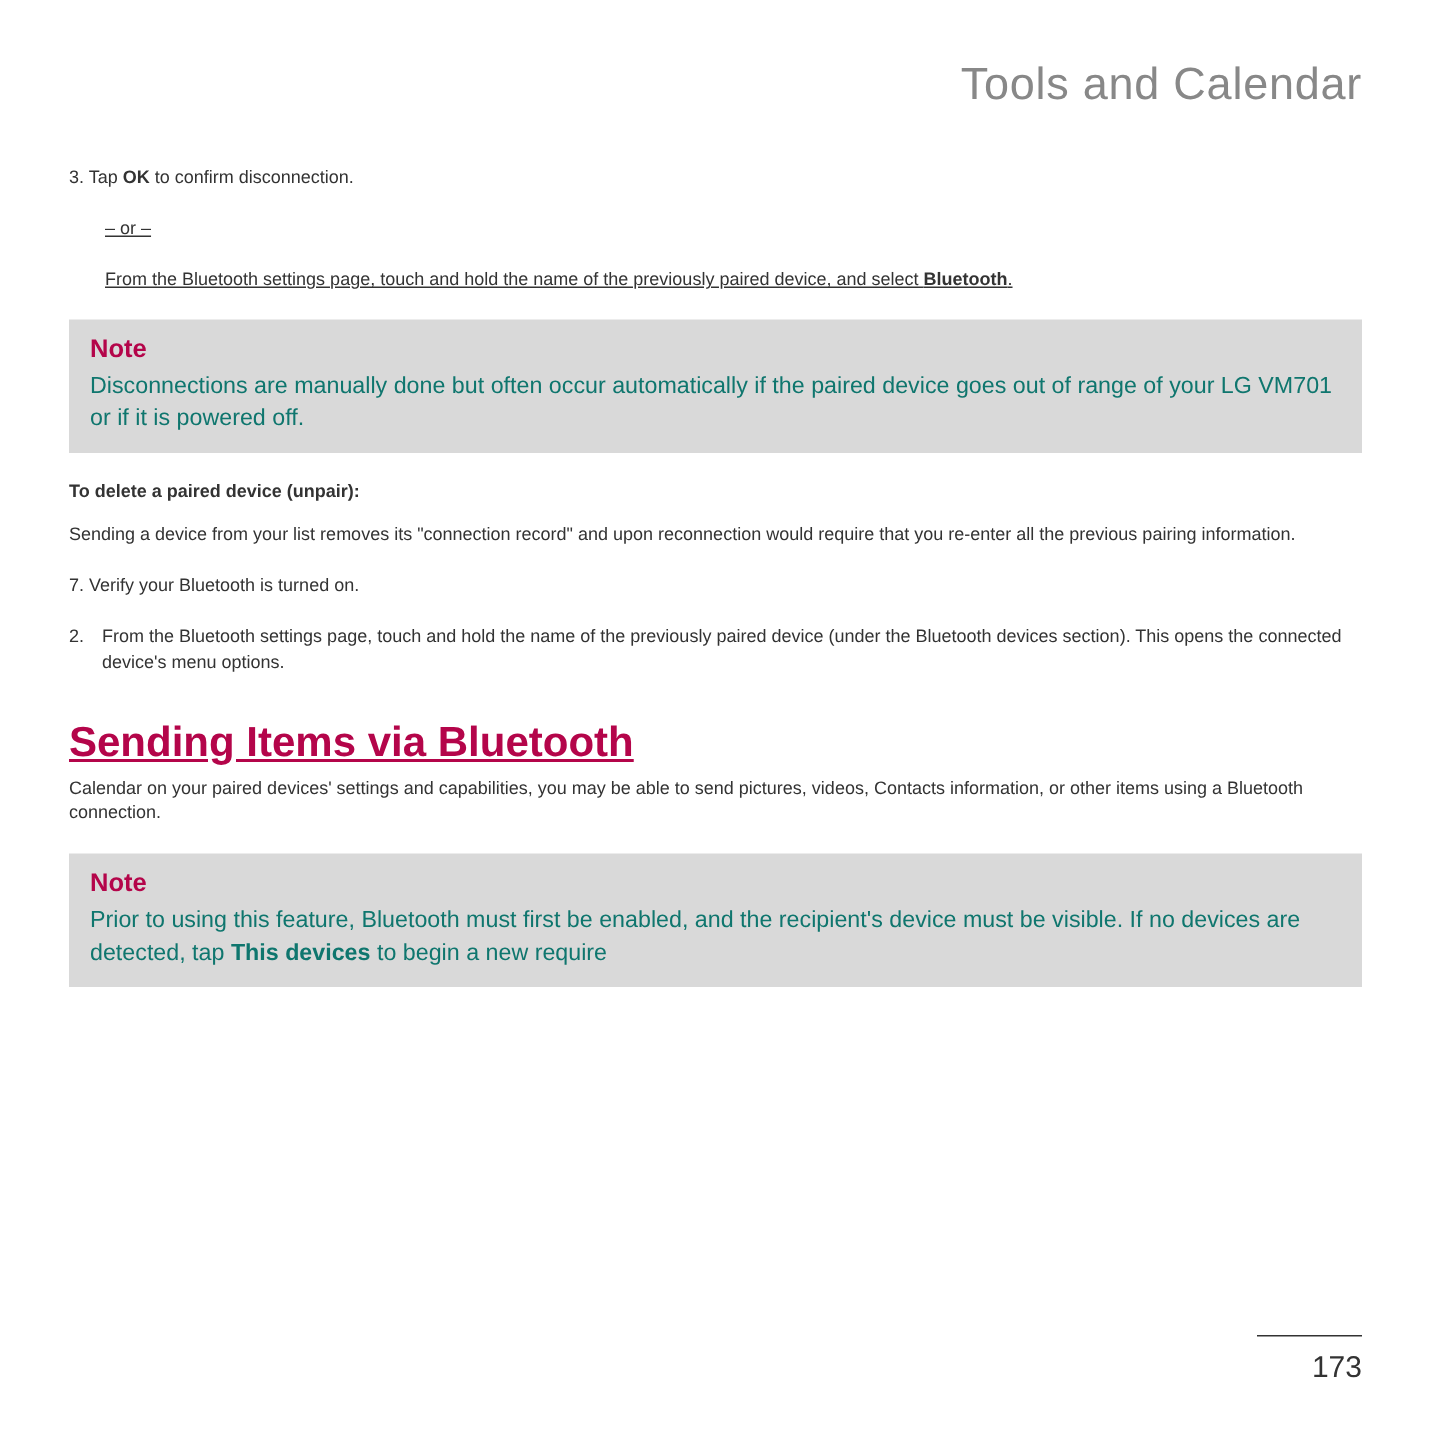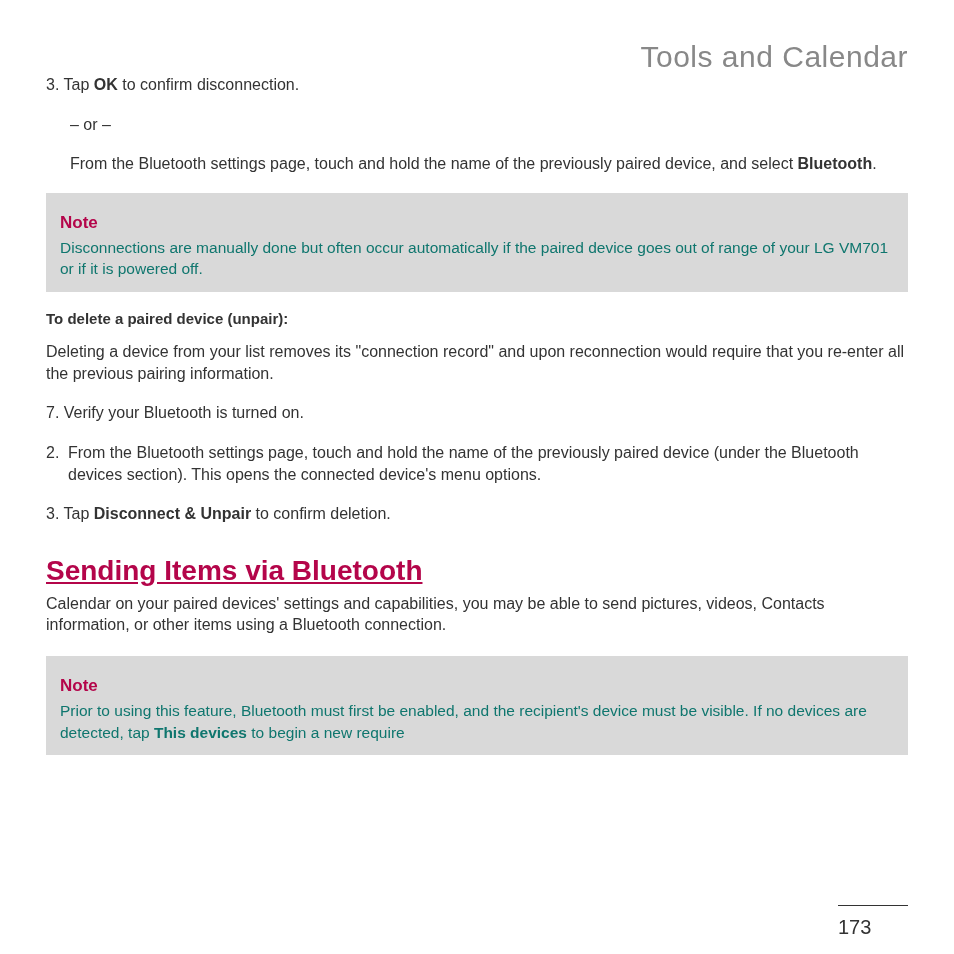--- a/index.html
+++ b/index.html
@@ -11,66 +11,69 @@
     position: relative;
   }
   .page {
     padding: 40px 46px 40px 46px;
   }
   .section-title {
     font-size: 30px;
     color: #888888;
     font-weight: 400;
     text-align: right;
+    margin-bottom: 36px;
     letter-spacing: 0.5px;
   }
   .step, .para {
-    font-size: 16px;
+    font-size: 12px;
     color: #333333;
     line-height: 1.35;
     margin-bottom: 18px;
   }
   .indent {
     padding-left: 24px;
+    text-decoration: underline;
   }
   .bold { font-weight: 700; }
   .note-box {
     background: #d9d9d9;
-    padding: 20px 14px 12px 14px;
+    padding: 10px 14px 12px 14px;
     margin: 4px 0 18px 0;
   }
   .note-label {
     color: #b4054a;
     font-weight: 700;
     font-size: 17px;
     margin-bottom: 4px;
   }
   .note-body {
     font-size: 15.5px;
     color: #0f766e;
     line-height: 1.4;
   }
   .subhead {
-    font-size: 15px;
+    font-size: 12px;
     font-weight: 700;
     color: #333333;
     margin: 10px 0 14px 0;
   }
   .h2 {
     font-size: 28px;
     color: #b4054a;
     font-weight: 700;
     margin-top: 30px;
     margin-bottom: 6px;
     text-decoration: underline;
   }
   .footer {
     position: absolute;
     right: 46px;
-    bottom: 15px;
+    bottom: 30px;
+    text-align: right;
   }
   .footer-rule {
     border-top: 1.5px solid #333333;
     width: 70px;
     margin-left: auto;
     margin-bottom: 10px;
   }
   .page-num {
     font-size: 20px;
     color: #333333;
@@ -93,34 +96,31 @@
     <span>From the Bluetooth settings page, touch and hold the name of the previously paired device, and select </span><span class="bold">Bluetooth</span><span>.</span>
   </div>
 
   <div class="note-box">
     <div class="note-label">Note</div>
     <div class="note-body">Disconnections are manually done but often occur automatically if the paired device goes out of range of your LG VM701 or if it is powered off.</div>
   </div>
 
   <div class="subhead">To delete a paired device (unpair):</div>
 
-  <div class="para">Deleting a device from your list removes its "connection record" and upon reconnection would require that you re-enter all the previous pairing information.</div>
+  <div class="para">Sending a device from your list removes its "connection record" and upon reconnection would require that you re-enter all the previous pairing information.</div>
 
   <div class="step">7. Verify your Bluetooth is turned on.</div>
 
   <div class="step" style="padding-left:0;">
     <div style="display:flex;">
       <div style="flex:0 0 22px;">2.</div>
       <div style="flex:1;">From the Bluetooth settings page, touch and hold the name of the previously paired device (under the Bluetooth devices section). This opens the connected device's menu options.</div>
     </div>
   </div>
 
-  <div class="step">
-    <span>3. Tap </span><span class="bold">Disconnect &amp; Unpair</span><span> to confirm deletion.</span>
-  </div>
 
   <div class="h2">Sending Items via Bluetooth</div>
   <div class="para" style="margin-bottom:20px;">Calendar on your paired devices' settings and capabilities, you may be able to send pictures, videos, Contacts information, or other items using a Bluetooth connection.</div>
 
   <div class="note-box">
     <div class="note-label">Note</div>
     <div class="note-body">
       <span>Prior to using this feature, Bluetooth must first be enabled, and the recipient's device must be visible. If no devices are detected, tap </span><span class="bold">This devices</span><span> to begin a new require</span>
     </div>
   </div>

